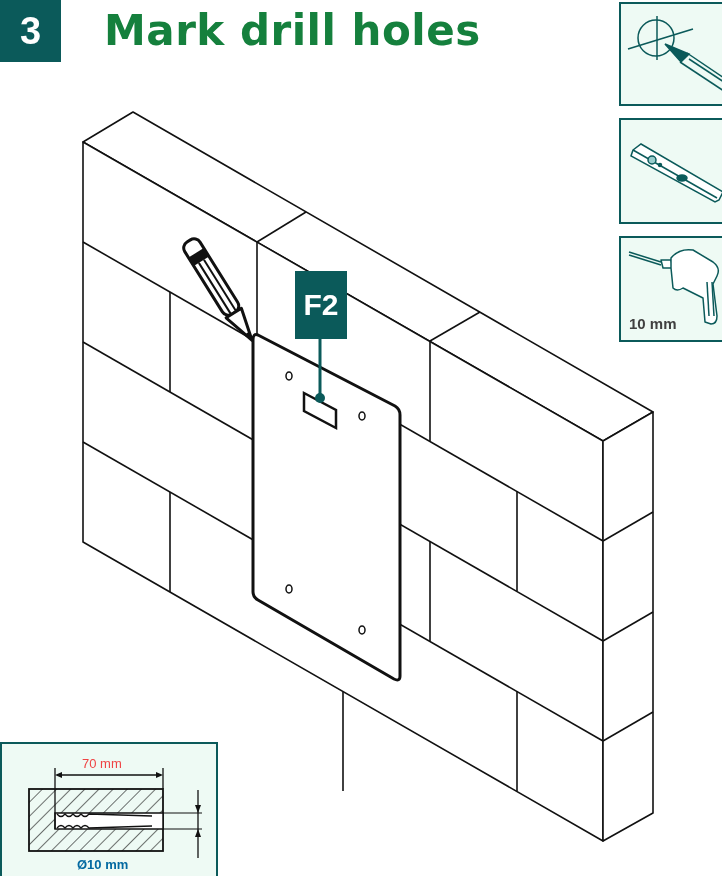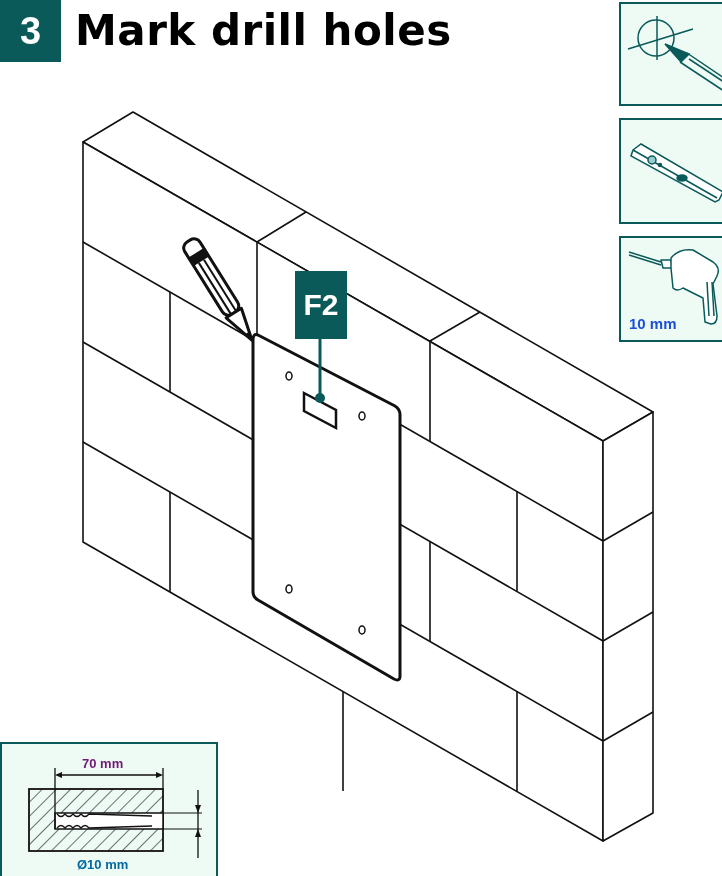--- a/index.html
+++ b/index.html
@@ -1,24 +1,24 @@
 <!DOCTYPE html>
 <html><head>
 <meta charset="utf-8">
 <style>
   html, body { margin: 0; padding: 0; background: #ffffff; }
   body { width: 722px; height: 876px; position: relative; overflow: hidden; font-family: "Liberation Sans", sans-serif; }
   .step-badge { position: absolute; left: 0; top: 0; width: 61px; height: 62px; background: #0b5a5a; color: #fff; font-weight: bold; font-size: 38px; display: flex; align-items: center; justify-content: center; }
-  .title { position: absolute; left: 75px; top: 6px; font-size: 42px; font-weight: bold; color: #000000; letter-spacing: 0.5px; font-family: "DejaVu Sans", sans-serif; }
+  .title { position: absolute; left: 104px; top: 6px; font-size: 42px; font-weight: bold; color: #15803d; letter-spacing: 0.5px; font-family: "DejaVu Sans", sans-serif; }
   .tool-panel { position: absolute; left: 619px; width: 112px; border: 2px solid #0b5a5a; background: #eefaf4; box-sizing: border-box; }
   .tool-panel svg { position: absolute; left: 0; top: 0; }
-  .tool-label { position: absolute; left: 8px; bottom: 8px; font-size: 15px; font-weight: bold; color: #1d4ed8; }
+  .tool-label { position: absolute; left: 8px; bottom: 8px; font-size: 15px; font-weight: bold; color: #404040; }
   .detail-panel { position: absolute; left: 0; top: 742px; width: 218px; height: 140px; border: 2px solid #0b5a5a; background: #eefaf4; box-sizing: border-box; }
   .detail-panel svg { position: absolute; left: 0; top: 0; }
-  .dim-top { position: absolute; left: 80px; top: 12px; font-size: 13px; font-weight: bold; color: #701a75; }
+  .dim-top { position: absolute; left: 80px; top: 12px; font-size: 13px; font-weight: normal; color: #ef4444; }
   .dim-bot { position: absolute; left: 75px; top: 113px; font-size: 13px; font-weight: bold; color: #0369a1; }
   .main-svg { position: absolute; left: 0; top: 0; }
   .f2-label { position: absolute; left: 295px; top: 271px; width: 52px; height: 68px; background: #0b5a5a; color: #fff; font-weight: bold; font-size: 30px; display: flex; align-items: center; justify-content: center; }
 </style>
 </head>
 <body>
 
 <div class="step-badge">3</div>
 <div class="title">Mark drill holes</div>
 

